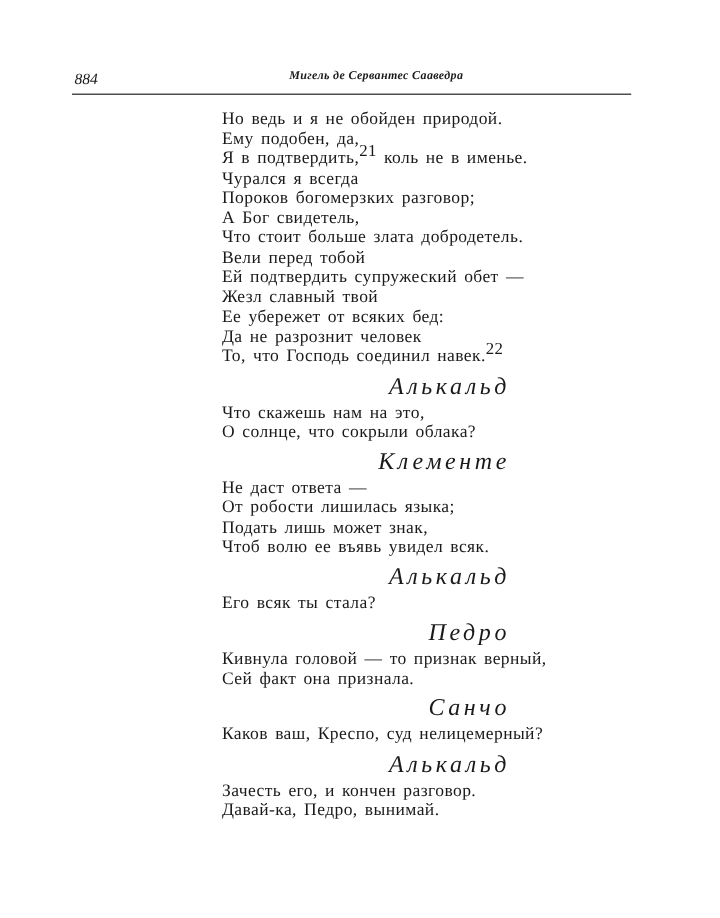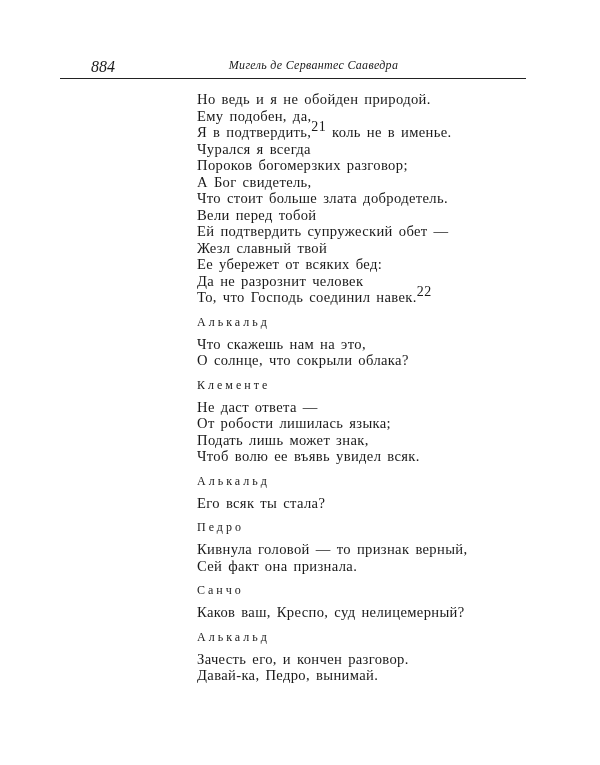--- a/index.html
+++ b/index.html
@@ -1,24 +1,24 @@
 <!DOCTYPE html>
 <html><head>
 <meta charset="utf-8">
 <style>
   html, body { margin:0; padding:0; background:#fff; }
   body { width:600px; height:765px; position:relative; overflow:hidden;
          font-family:"Liberation Serif","DejaVu Serif",serif; color:#1a1a1a; }
   .header { position:absolute; left:62px; top:58px; width:463px; height:20px; }
-  .page-num { position:absolute; left:0; top:0; font-style:italic; font-size:16px;margin-left:29px; }
-  .running-title { position:absolute; left:0; right:0; top:0; text-align:center; font-style:italic; font-size:12px; padding-left:40px; letter-spacing:0.3px; }
+  .page-num { position:absolute; left:0; top:0; font-style:italic; font-size:13px; }
+  .running-title { position:absolute; left:0; right:0; top:0; text-align:center; font-style:italic; font-size:10px; padding-left:40px; letter-spacing:0.3px;font-weight:bold; }
   .rule { position:absolute; left:60px; top:78px; width:466px; height:1px; background:#222; }
-  .body { position:absolute; left:185px; top:91px; width:300px;margin-left:12px; }
+  .body { position:absolute; left:185px; top:91px; width:300px; }
   .line { font-size:14.6px; line-height:16.5px; white-space:nowrap; letter-spacing:0.35px; word-spacing:2px; }
-  .speaker { text-align:left; font-size:12px; letter-spacing:3px; line-height:16px; margin:8px 0 6px 0; width:240px; }
+  .speaker { text-align:right; font-size:20px; letter-spacing:3px; line-height:16px; margin:8px 0 6px 0; width:240px;font-style:italic; }
   sup { font-size:14px; vertical-align:super; line-height:0; }
 </style>
 </head>
 <body>
 
 <div class="header">
   <span class="page-num">884</span>
   <span class="running-title">Мигель де Сервантес Сааведра</span>
 </div>
 <div class="rule"></div>

